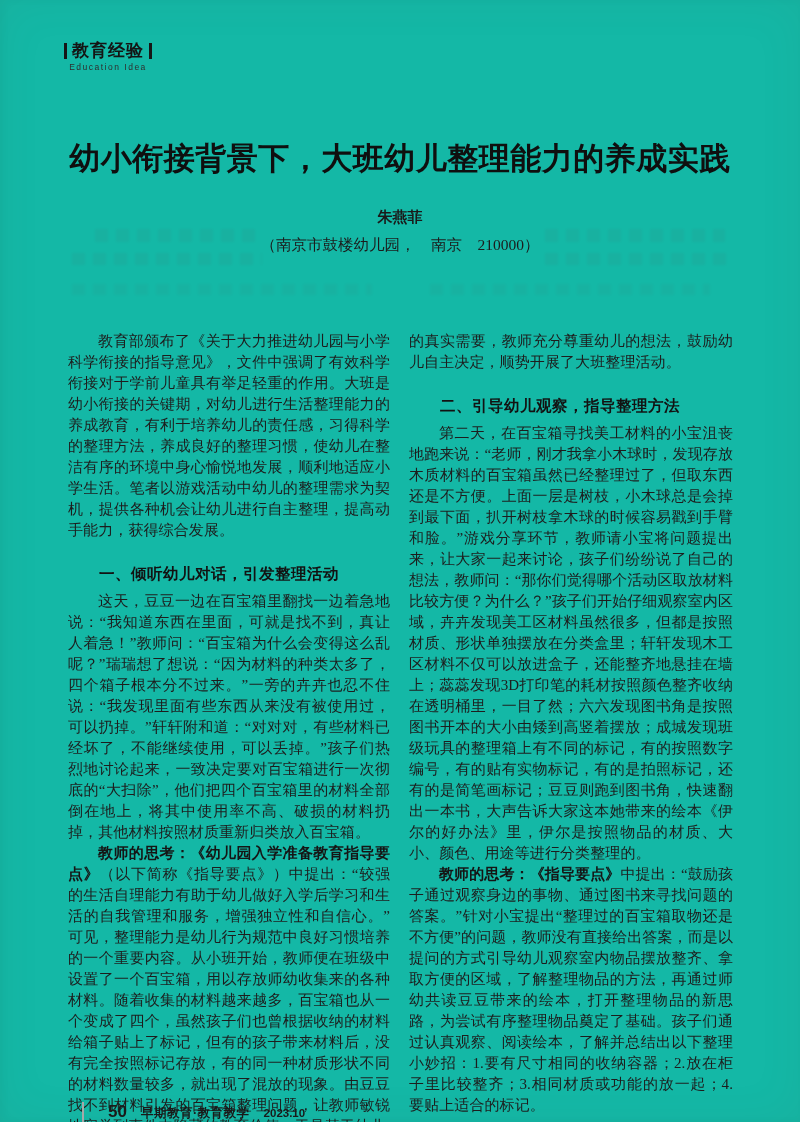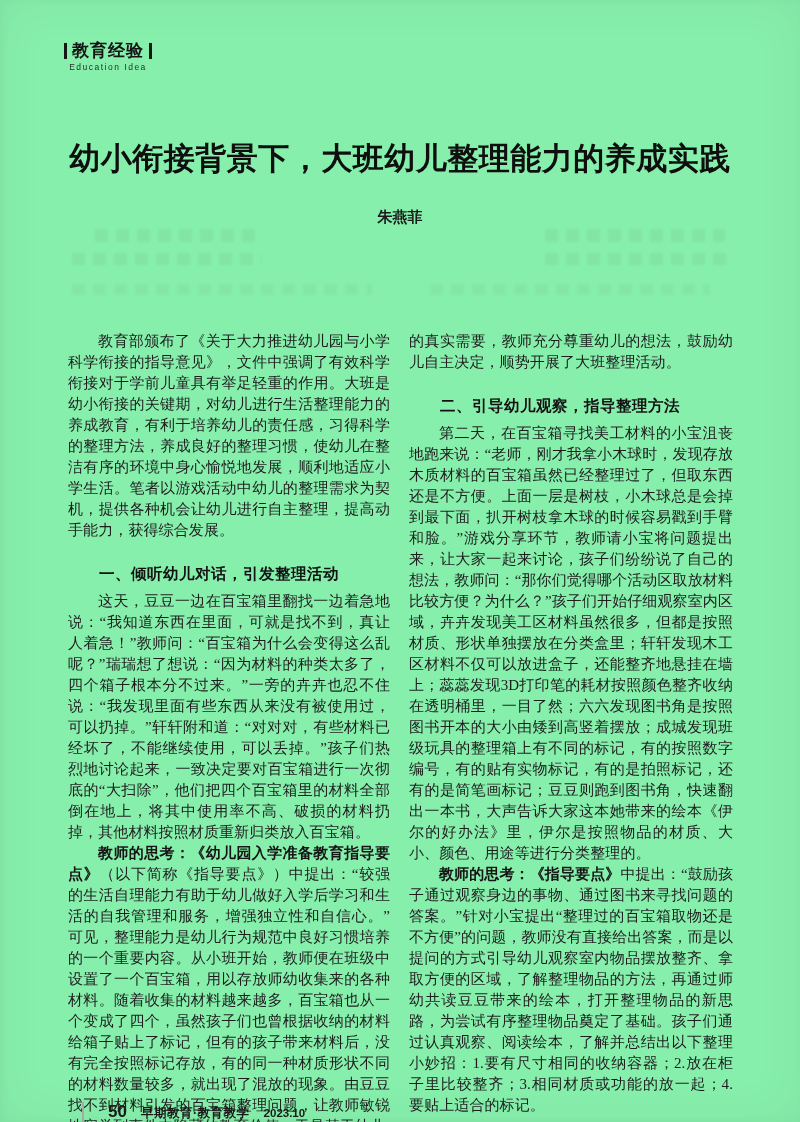--- a/index.html
+++ b/index.html
@@ -1,18 +1,18 @@
 <!DOCTYPE html>
 <html lang="zh"><head>
 <meta charset="utf-8">
 <style>
   html,body{margin:0;padding:0;background:#d8d8d6;}
   .page{
     position:relative;width:800px;height:1122px;margin:0 auto;
-    background:#86efac;overflow:hidden;color:#1d1d1d;
+    background:#14b8a6;overflow:hidden;color:#1d1d1d;
     font-family:"Liberation Serif","DejaVu Serif",serif;
     box-shadow:inset 0 0 46px rgba(90,85,75,0.07), inset 3px 0 8px rgba(0,0,0,0.03);
   }
   
   .badge{position:absolute;left:64px;top:42px;}
   .badge-row{display:flex;align-items:center;gap:5px;}
   .badge-bar{width:3px;height:16px;background:#161616;}
   .badge-cn{font-family:"Liberation Sans","DejaVu Sans",sans-serif;font-weight:700;
     font-size:17px;letter-spacing:1px;color:#141414;line-height:1;}
   .badge-en{font-family:"Liberation Sans","DejaVu Sans",sans-serif;font-size:8.5px;
@@ -69,20 +69,21 @@
 
   <div class="ghost g1"></div>
   <div class="ghost g2"></div>
   <div class="ghost g3"></div>
   <div class="ghost g4"></div>
   <div class="ghost g5"></div>
   <div class="ghost g6"></div>
 
   <div class="title">幼小衔接背景下，大班幼儿整理能力的养成实践</div>
   <div class="author">朱燕菲</div>
+  <div class="affil">（南京市鼓楼幼儿园，　南京　210000）</div>
 
   <div class="col col-left" id="col-left">
       <p>教育部颁布了《关于大力推进幼儿园与小学科学衔接的指导意见》，文件中强调了有效科学衔接对于学前儿童具有举足轻重的作用。大班是幼小衔接的关键期，对幼儿进行生活整理能力的养成教育，有利于培养幼儿的责任感，习得科学的整理方法，养成良好的整理习惯，使幼儿在整洁有序的环境中身心愉悦地发展，顺利地适应小学生活。笔者以游戏活动中幼儿的整理需求为契机，提供各种机会让幼儿进行自主整理，提高动手能力，获得综合发展。</p>
       <h3>一、倾听幼儿对话，引发整理活动</h3>
       <p>这天，豆豆一边在百宝箱里翻找一边着急地说：“我知道东西在里面，可就是找不到，真让人着急！”教师问：“百宝箱为什么会变得这么乱呢？”瑞瑞想了想说：“因为材料的种类太多了，四个箱子根本分不过来。”一旁的卉卉也忍不住说：“我发现里面有些东西从来没有被使用过，可以扔掉。”轩轩附和道：“对对对，有些材料已经坏了，不能继续使用，可以丢掉。”孩子们热烈地讨论起来，一致决定要对百宝箱进行一次彻底的“大扫除”，他们把四个百宝箱里的材料全部倒在地上，将其中使用率不高、破损的材料扔掉，其他材料按照材质重新归类放入百宝箱。</p>
       <p><b>教师的思考：《幼儿园入学准备教育指导要点》</b>（以下简称《指导要点》）中提出：“较强的生活自理能力有助于幼儿做好入学后学习和生活的自我管理和服务，增强独立性和自信心。”可见，整理能力是幼儿行为规范中良好习惯培养的一个重要内容。从小班开始，教师便在班级中设置了一个百宝箱，用以存放师幼收集来的各种材料。随着收集的材料越来越多，百宝箱也从一个变成了四个，虽然孩子们也曾根据收纳的材料给箱子贴上了标记，但有的孩子带来材料后，没有完全按照标记存放，有的同一种材质形状不同的材料数量较多，就出现了混放的现象。由豆豆找不到材料引发的百宝箱整理问题，让教师敏锐地察觉到事件中隐藏的教育价值，于是基于幼儿</p>
     </div>
   <div class="col col-right" id="col-right">
       <p class="noindent">的真实需要，教师充分尊重幼儿的想法，鼓励幼儿自主决定，顺势开展了大班整理活动。</p>
       <h3>二、引导幼儿观察，指导整理方法</h3>

